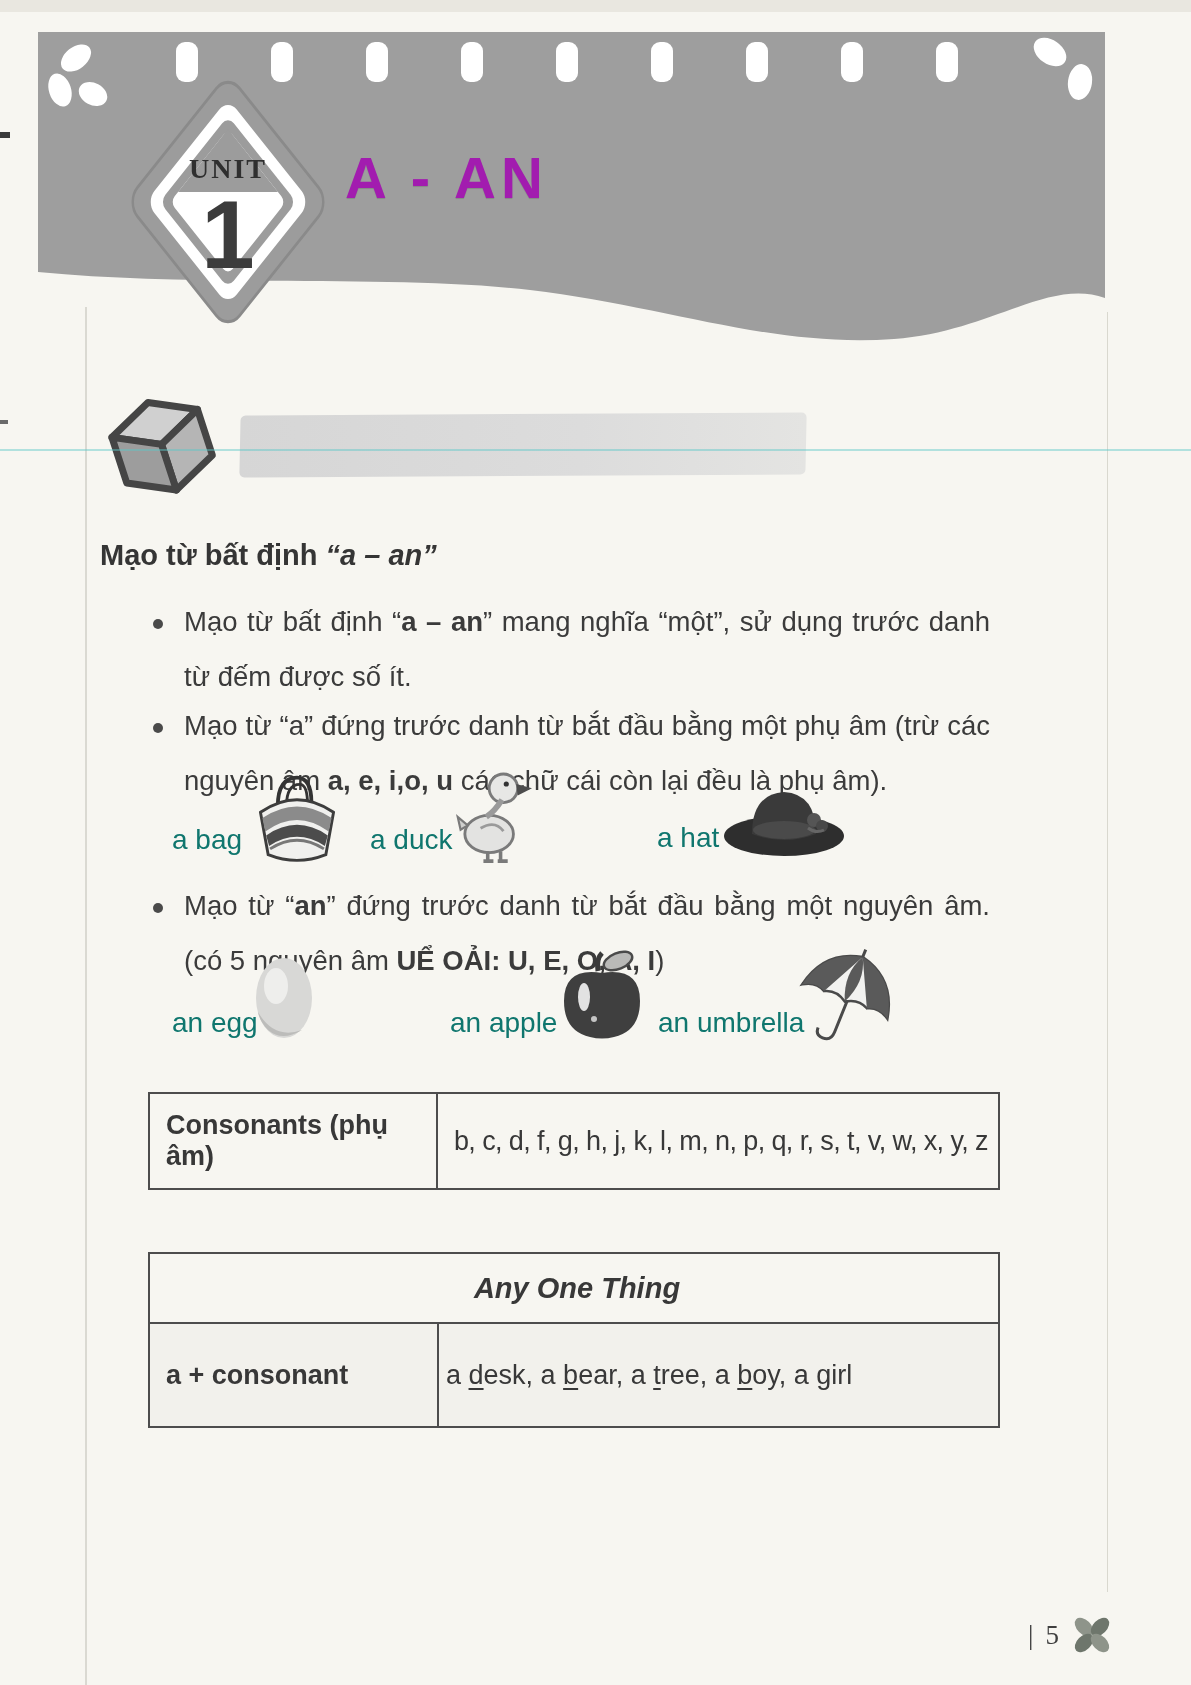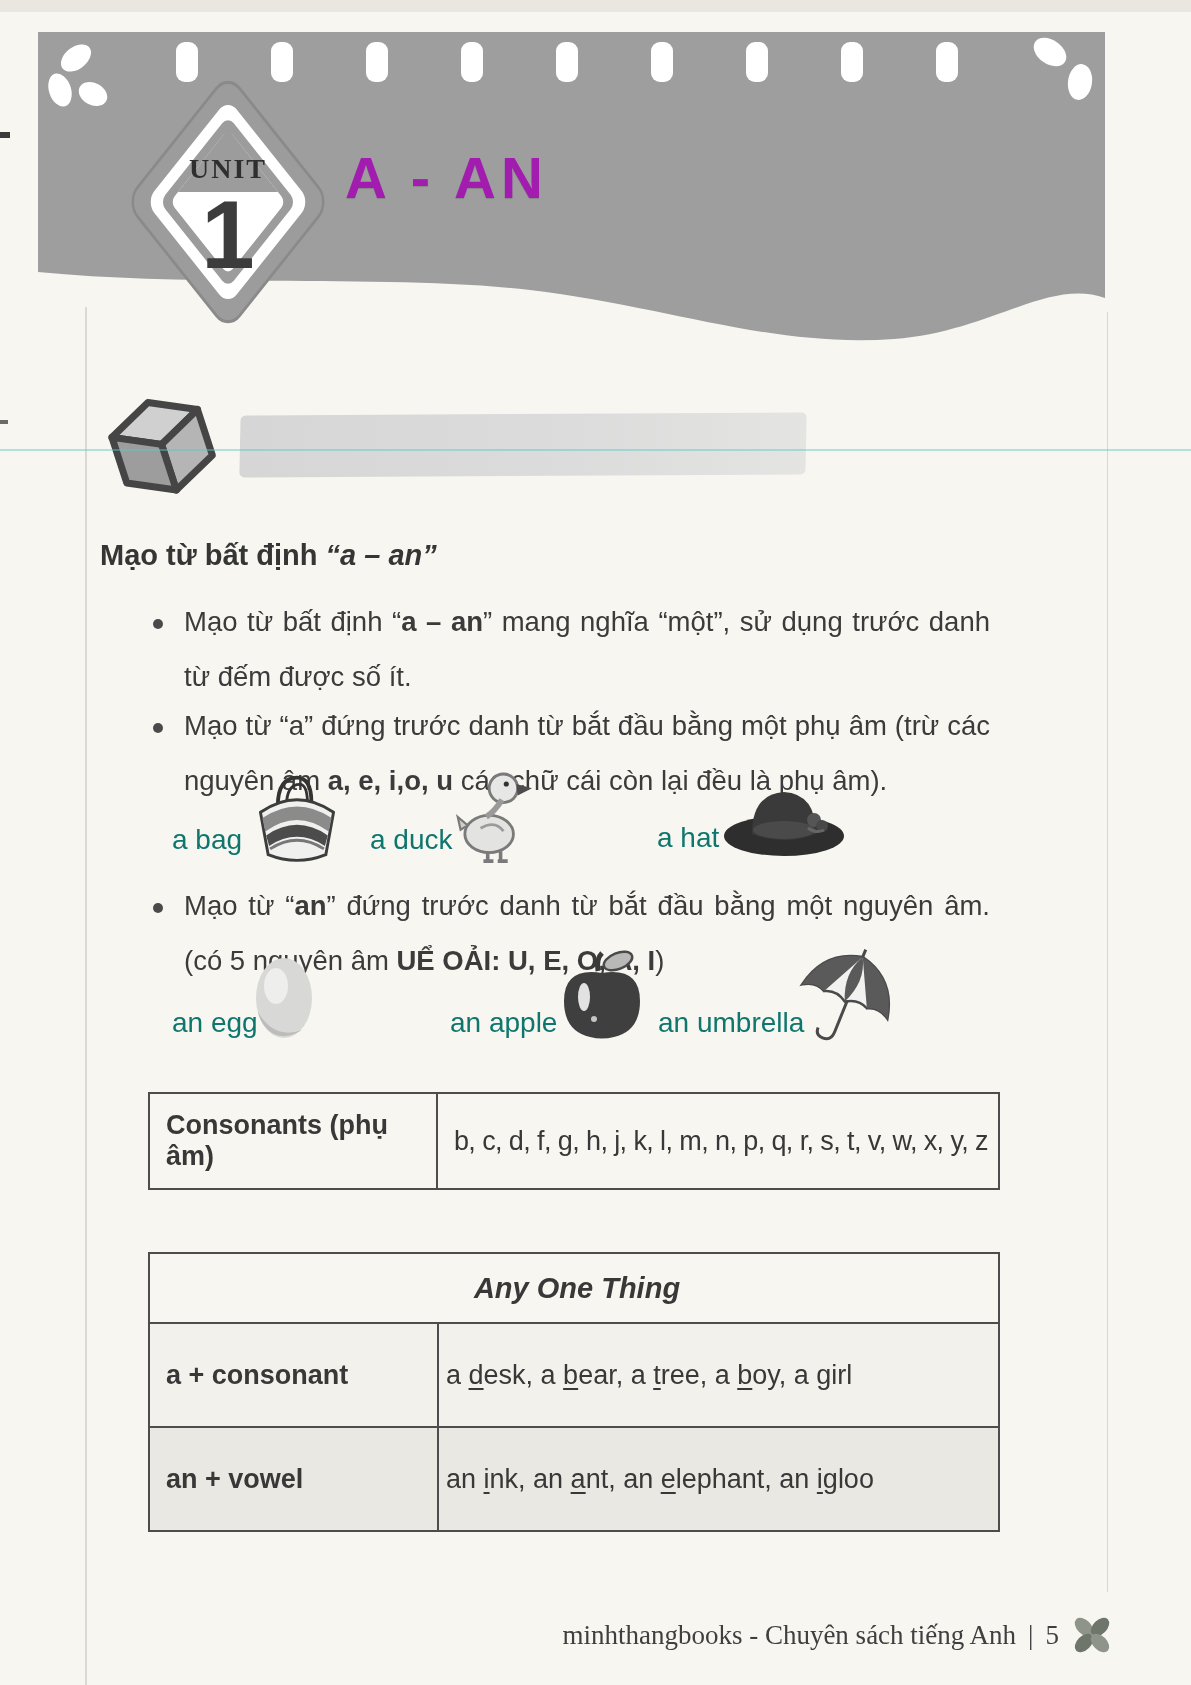--- a/index.html
+++ b/index.html
@@ -194,29 +194,24 @@
 
   <table class="tbl-any">
     <tbody>
         <tr>
       <td class="tbl-title" colspan="2">Any One Thing</td>
     </tr>
     <tr class="soft">
       <th>a + consonant</th>
       <td><span>a </span><span class="u">d</span><span>esk, a </span><span class="u">b</span><span>ear, a </span><span class="u">t</span><span>ree, a </span><span class="u">b</span><span>oy, a girl</span></td>
     </tr>
-    <tr class="shade">
-      <th>an + vowel</th>
-      <td><span>an </span><span class="u">i</span><span>nk, an </span><span class="u">a</span><span>nt, an </span><span class="u">e</span><span>lephant, an </span><span class="u">i</span><span>gloo</span></td>
-    </tr>
   </tbody>
     </table>
 
   <div class="footer">
-    <span>minhthangbooks - Chuyên sách tiếng Anh</span>
     <span>|</span>
     <span>5</span>
     <svg width="42" height="42" viewBox="0 0 42 42" aria-hidden="true">
       <g transform="translate(21,21)">
         <ellipse cx="-8" cy="-8" rx="7" ry="11" transform="rotate(-45 -8 -8)" fill="#8e948a"></ellipse>
         <ellipse cx="8" cy="-8" rx="7" ry="11" transform="rotate(45 8 -8)" fill="#6e766c"></ellipse>
         <ellipse cx="-8" cy="8" rx="7" ry="11" transform="rotate(45 -8 8)" fill="#6e766c"></ellipse>
         <ellipse cx="8" cy="8" rx="7" ry="11" transform="rotate(-45 8 8)" fill="#8e948a"></ellipse>
       </g>
     </svg>

